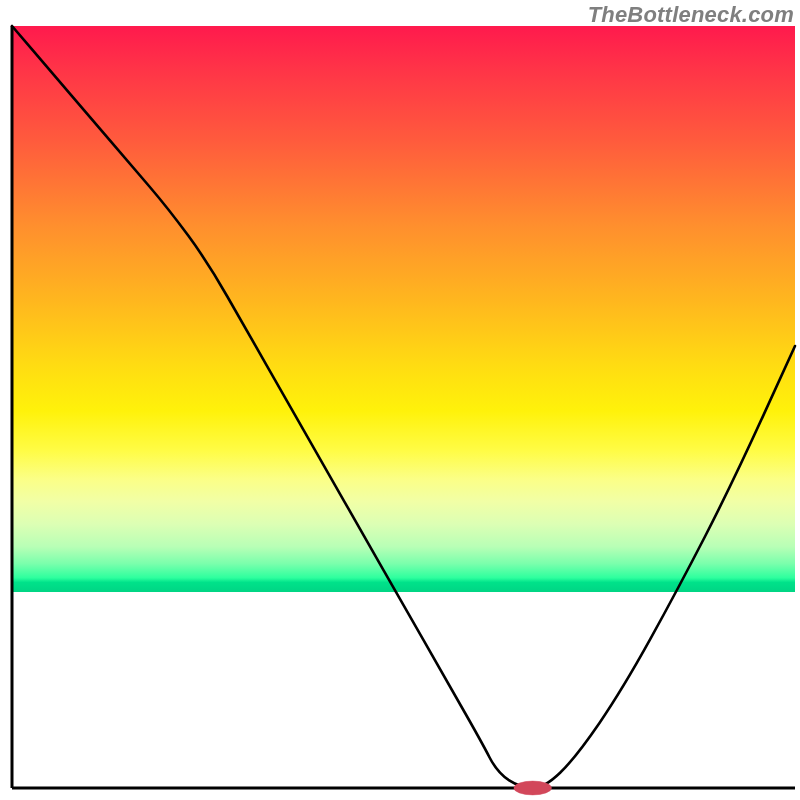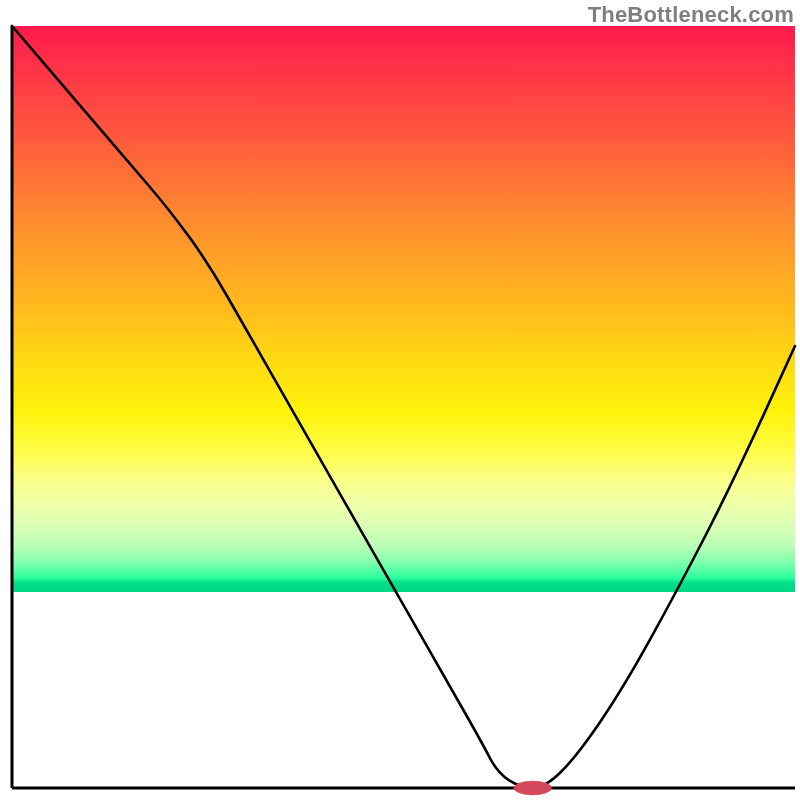--- a/index.html
+++ b/index.html
@@ -7,20 +7,21 @@
     padding: 0;
     width: 800px;
     height: 800px;
     overflow: hidden;
     background: #fff;
   }
   .chart-wrap {
     position: relative;
     width: 800px;
     height: 604px;
+    font-style: italic;
   }
   .watermark {
     position: absolute;
     top: 2px;
     right: 6px;
     font-family: Arial, Helvetica, sans-serif;
     font-size: 22px;
     font-weight: 600;
     color: #7f7f7f;
     letter-spacing: 0.2px;

